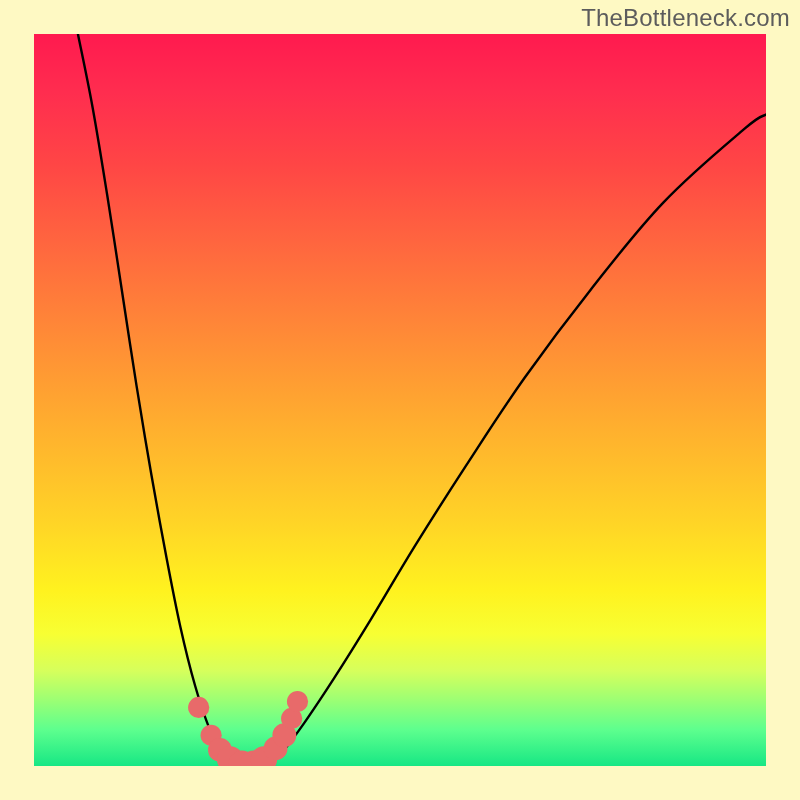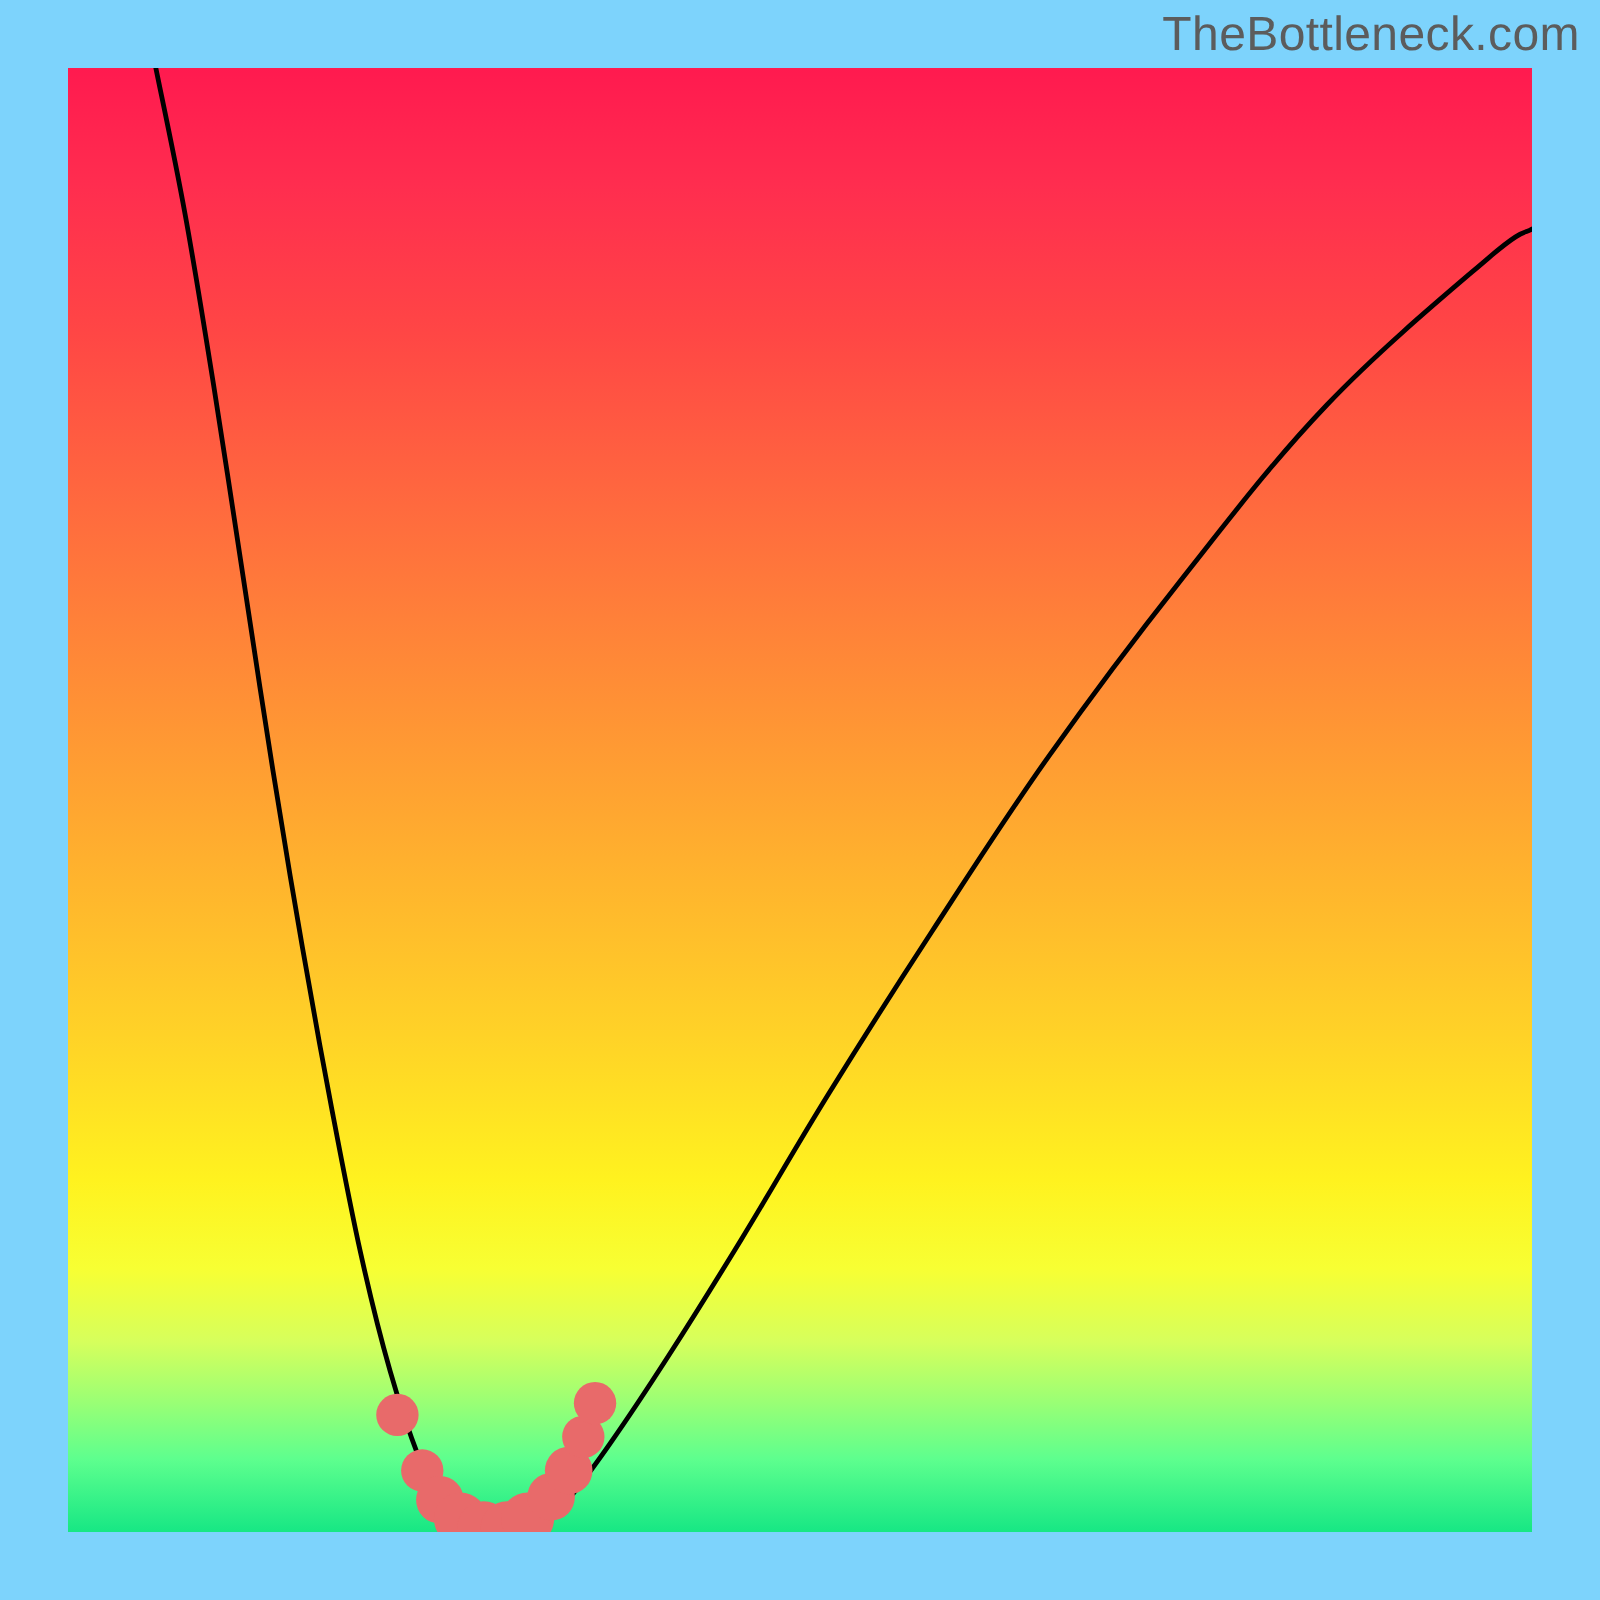--- a/index.html
+++ b/index.html
@@ -8,21 +8,21 @@
     width: 800px;
     height: 800px;
     background: #000;
     overflow: hidden;
     font-family: Arial, Helvetica, sans-serif;
   }
   .stage {
     position: relative;
     width: 800px;
     height: 800px;
-    background: #7dd3fc;
+    background: #fef9c3;
   }
   .watermark {
     position: absolute;
     top: 4px;
     right: 10px;
     color: #5c5c5c;
     font-size: 24px;
     font-weight: 400;
     letter-spacing: 0.2px;
     z-index: 50;

